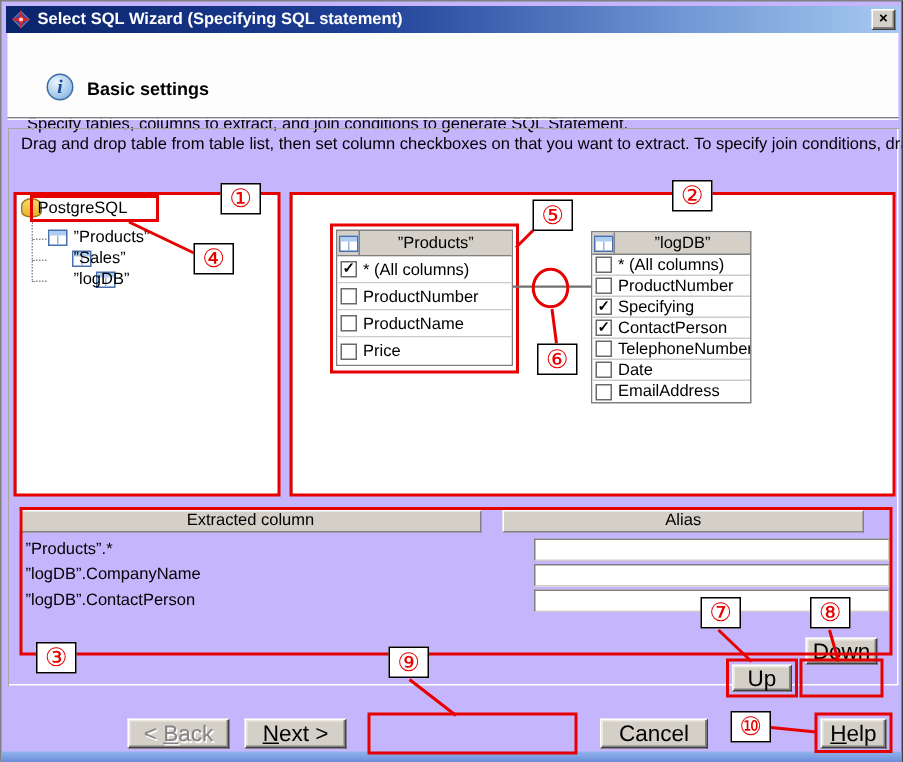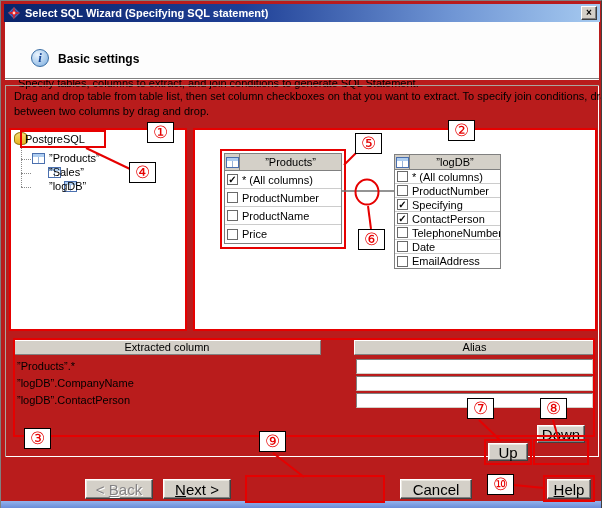--- a/index.html
+++ b/index.html
@@ -1,18 +1,18 @@
 <!DOCTYPE html>
 <html><head>
 <meta charset="utf-8">
 <style>
   * { box-sizing: border-box; margin: 0; padding: 0; }
   html,body { width:602px; height:508px; }
   body { font-family: "Liberation Sans", sans-serif; font-size: 11px; color:#000; }
-  #win { position:relative; width:602px; height:508px; background:#b91c1c; overflow:hidden;
+  #win { position:relative; width:602px; height:508px; background:#c4b5fd; overflow:hidden;
          border-left:1px solid #808080; border-right:1px solid #404040; border-top:1px solid #808080; }
   .abs { position:absolute; }
 
   
   #titlebar { position:absolute; left:3px; top:3px; width:596px; height:18px;
     background:linear-gradient(to right,#0a246a 0%,#1e3f96 40%,#6f95d4 75%,#a6caf0 100%);
     display:flex; align-items:center; }
   #titlebar .ttl { color:#fff; font-weight:bold; font-size:11px; margin-left:4px; white-space:nowrap; }
   #app-icon { width:14px; height:14px; margin-left:3px; flex:0 0 auto; }
   #close-btn { position:absolute; right:3px; top:2px; width:16px; height:14px;
@@ -108,21 +108,20 @@
     <div id="info-icon">i</div>
     <div id="basic-title">Basic settings</div>
     <div id="header-desc">Specify tables, columns to extract, and join conditions to generate SQL Statement.</div>
   </div>
   <div id="header-sep"></div>
 
   <div id="content-frame"></div>
 
   
   <div class="iline" style="top:89px">Drag and drop table from table list, then set column checkboxes on that you want to extract.  To specify join conditions, draw a line</div>
-  <div class="iline" style="top:104px">between two columns by drag and drop.</div>
 
   
   <div class="panel" style="left:9px; top:128px; width:176px; height:201px"></div>
   <div id="db-icon"></div>
   <div class="tree-label" style="left:24px; top:132px">PostgreSQL</div>
   <div class="dash-v" style="left:20px; top:146px; height:40px"></div>
   <div class="dash-h" style="left:20px; top:158px; width:10px"></div>
   <div class="dash-h" style="left:20px; top:172px; width:10px"></div>
   <div class="dash-h" style="left:20px; top:186px; width:10px"></div>
   <span class="tbl-icon abs" style="left:31px; top:152px"></span>
@@ -194,21 +193,21 @@
       <span>Date</span>
     </div>
     <div class="mrow lrow">
       <span class="cb"></span>
       <span>EmailAddress</span>
     </div>
   </div>
 
   
   <div class="xhdr" style="left:12px; top:339px; width:308px">Extracted column</div>
-  <div class="xhdr" style="left:353px; top:339px; width:241px">Alias</div>
+  <div class="xhdr" style="left:334px; top:339px; width:241px">Alias</div>
   <div class="xlabel" style="left:16px; top:359px">”Products”.*</div>
   <div class="xlabel" style="left:16px; top:376px">”logDB”.CompanyName</div>
   <div class="xlabel" style="left:16px; top:393px">”logDB”.ContactPerson</div>
   <input class="alias" style="left: 355px; top: 358px; width: 237px;" value="">
   <input class="alias" style="left: 355px; top: 375px; width: 237px;" value="">
   <input class="alias" style="left: 355px; top: 392px; width: 237px;" value="">
 
   
   <div class="btn" style="left:487px; top:442px; width:40px; height:18px">Up</div>
   <div class="btn" style="left:536px; top:424px; width:48px; height:18px">Down</div>

